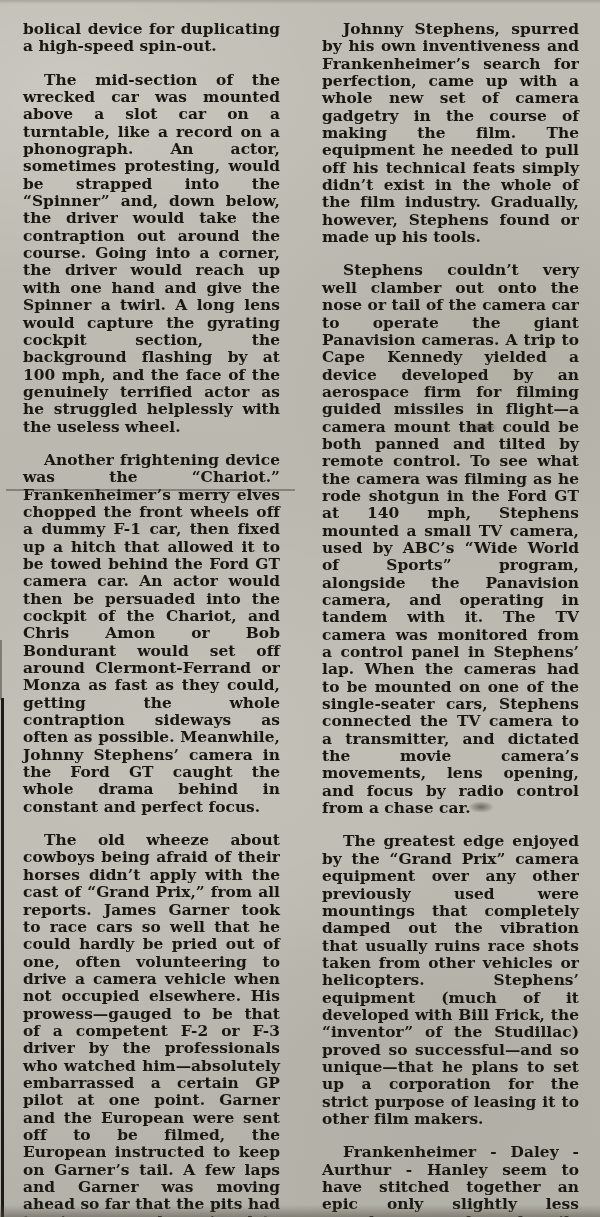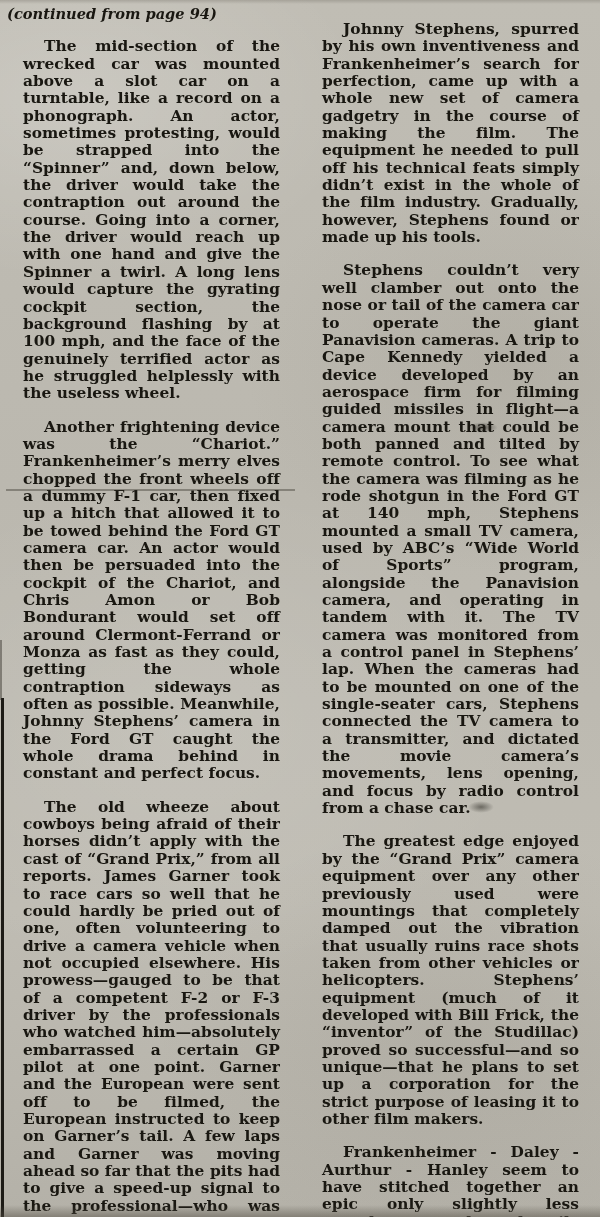--- a/index.html
+++ b/index.html
@@ -83,22 +83,22 @@
     position: absolute;
     left: 0; top: 0;
     width: 600px; height: 4px;
     background: linear-gradient(to top, rgba(85,80,70,0), rgba(85,80,70,0.25));
   }
 </style>
 </head>
 <body>
 
 <div id="col-left" class="column">
-  <div class="continuation-note">(continued from page 94)</div>
   <div>
+      <p class="para"><span>bolical device for duplicating a high-speed spin-out.</span></p>
       <p class="para indent"><span>The mid-section of the wrecked car was mounted above a slot car on a turntable, like a record on a phonograph. An actor, sometimes protesting, would be strapped into the “Spinner” and, down below, the driver would take the contraption out around the course. Going into a corner, the driver would reach up with one hand and give the Spinner a twirl. A long lens would capture the gyrating cockpit section, the background flashing by at 100 mph, and the face of the genuinely terrified actor as he struggled helplessly with the useless wheel.</span></p>
       <p class="para indent"><span>Another frightening device was the “Chariot.” Frankenheimer’s merry elves chopped the front wheels off a dummy F-1 car, then fixed up a hitch that allowed it to be towed behind the Ford GT camera car. An actor would then be persuaded into the cockpit of the Chariot, and Chris Amon or Bob Bondurant would set off around Clermont-Ferrand or Monza as fast as they could, getting the whole contraption sideways as often as possible. Meanwhile, Johnny Stephens’ camera in the Ford GT caught the whole drama behind in constant and perfect focus.</span></p>
       <p class="para indent"><span>The old wheeze about cowboys being afraid of their horses didn’t apply with the cast of “Grand Prix,” from all reports. James Garner took to race cars so well that he could hardly be pried out of one, often volunteering to drive a camera vehicle when not occupied elsewhere. His prowess—gauged to be that of a competent F-2 or F-3 driver by the professionals who watched him—absolutely embarrassed a certain GP pilot at one point. Garner and the European were sent off to be filmed, the European instructed to keep on Garner’s tail. A few laps and Garner was moving ahead so far that the pits had to give a speed-up signal to the professional—who was clearly having his hands full maintaining the pace.</span></p>
       <p class="para indent"><span>From Frankenheimer to Garner to Jessica Walter, the “Grand Prix” cast found themselves turned on by the entire business. By some miracle the exuberance displayed never resulted in a serious mishap, though Yves Montand spun at Monaco, Garner barely escaped some bad burns in a Brands Hatch film sequence (FYI, November 1966), and the producer kept asking everybody to please, </span></p>
     </div>
 </div>
 
 <div id="col-right" class="column">
   <div>
       <p class="para indent"><span>Johnny Stephens, spurred by his own inventiveness and Frankenheimer’s search for perfection, came up with a whole new set of camera gadgetry in the course of making the film. The equipment he needed to pull off his technical feats simply didn’t exist in the whole of the film industry. Gradually, however, Stephens found or made up his tools.</span></p>

